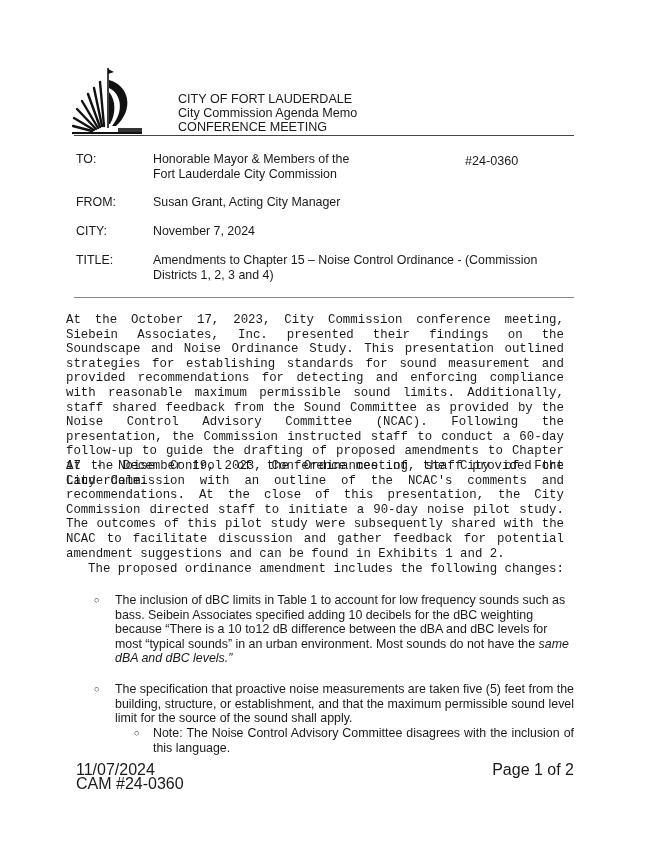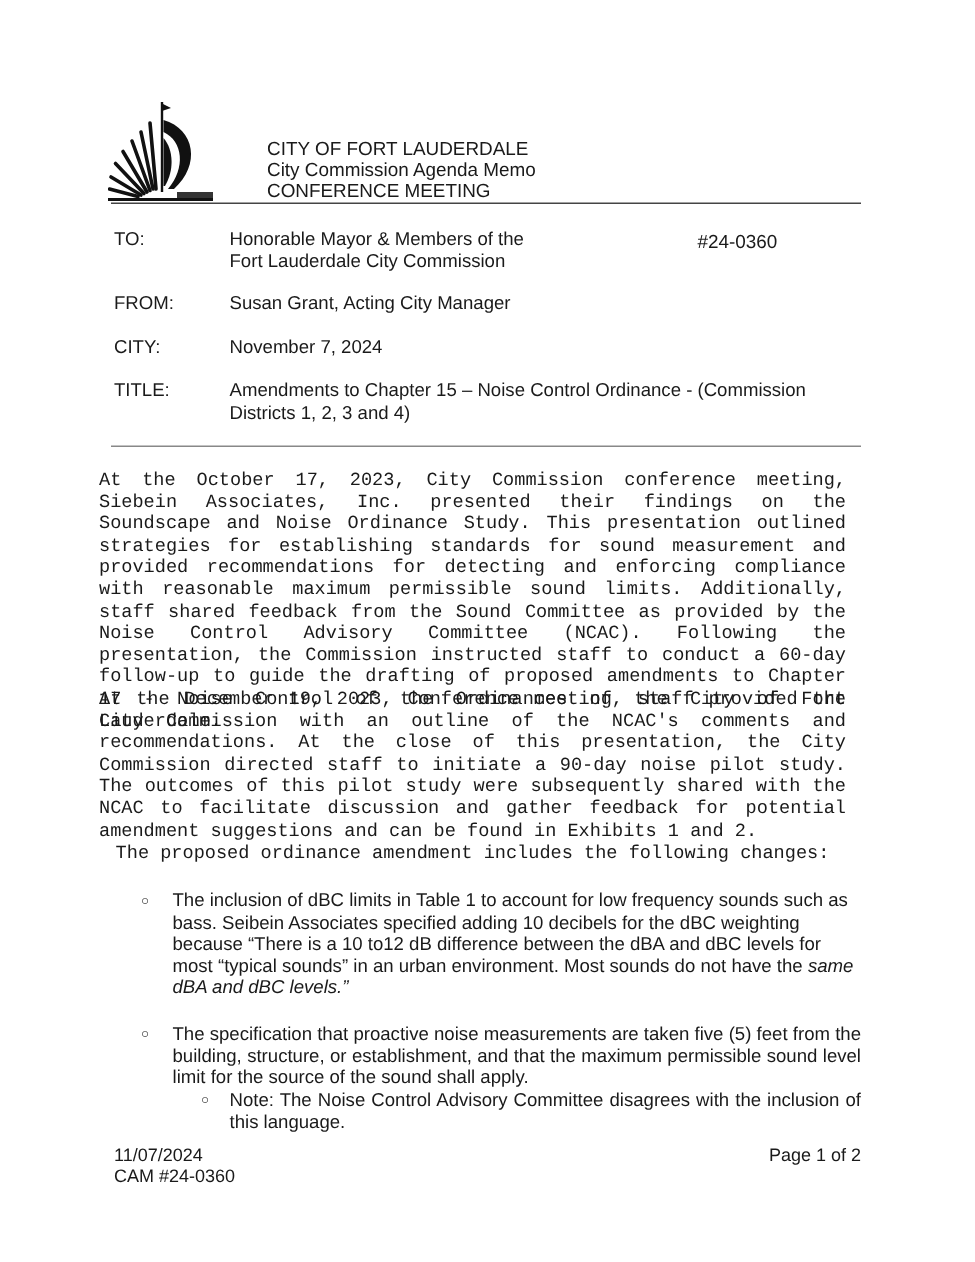--- a/index.html
+++ b/index.html
@@ -12,25 +12,25 @@
     .logo { position: absolute; left: 72px; top: 66px; width: 72px; height: 70px; }
     .hdr { position: absolute; left: 146px; top: 92px; width: 428px; margin-left: 32px; }
     .hdr div { font-size: 12.6px; line-height: 14.2px; white-space: nowrap; }
     .memo-no { position: absolute; left: 465px; top: 106px; font-size: 12.6px; line-height: 14.2px; margin-top: 48px; }
     .rule1 { position: absolute; left: 74px; top: 135px; width: 500px; height: 1px; background: #444; }
     .meta { position: absolute; left: 76px; width: 500px; }
     .meta .lab { position: absolute; left: 0; width: 70px; }
     .meta .val { position: absolute; left: 77px; width: 420px; }
     .rule2 { position: absolute; left: 74px; top: 297px; width: 500px; height: 1px; background: #888; }
     .para { position: absolute; left: 66px; width: 498px; text-align: justify; font-family: Liberation Mono, monospace; }
-    .para.left { text-align: center; }
+    .para.left { text-align: right; }
     .bullet { position: absolute; }
     .bullet .mark { position: absolute; left: 0; top: 0; font-size: 9px; }
     .bullet .txt { position: absolute; }
-    .footer { position: absolute; left: 76px; top: 763px; width: 498px; font-size: 12px; line-height: 14px; }
+    .footer { position: absolute; left: 76px; top: 763px; width: 498px; font-size: 16px; line-height: 14px; }
     .footer .right { position: absolute; right: 0; top: 0; text-align: right; }
     i { font-style: italic; }
   </style>
 </head>
 <body>
 
 <div class="page">
 
   <svg class="logo" viewBox="0 0 72 70">
 

